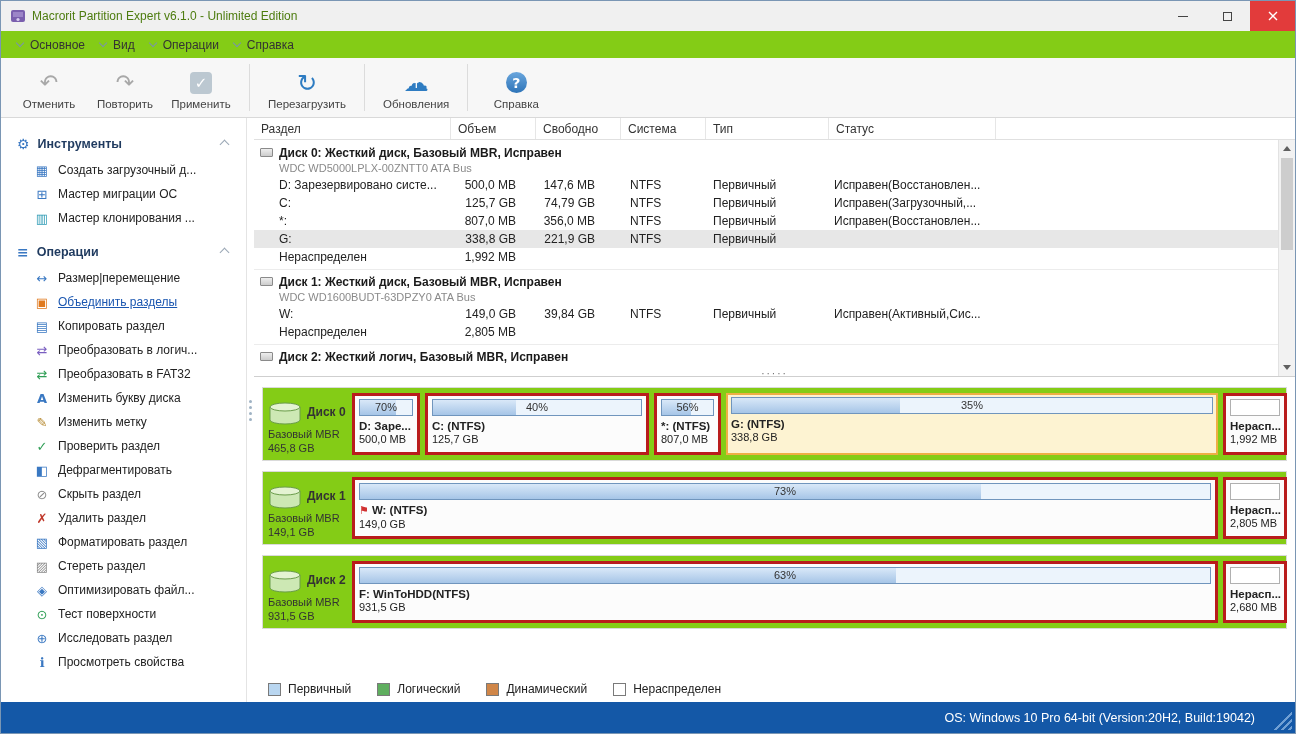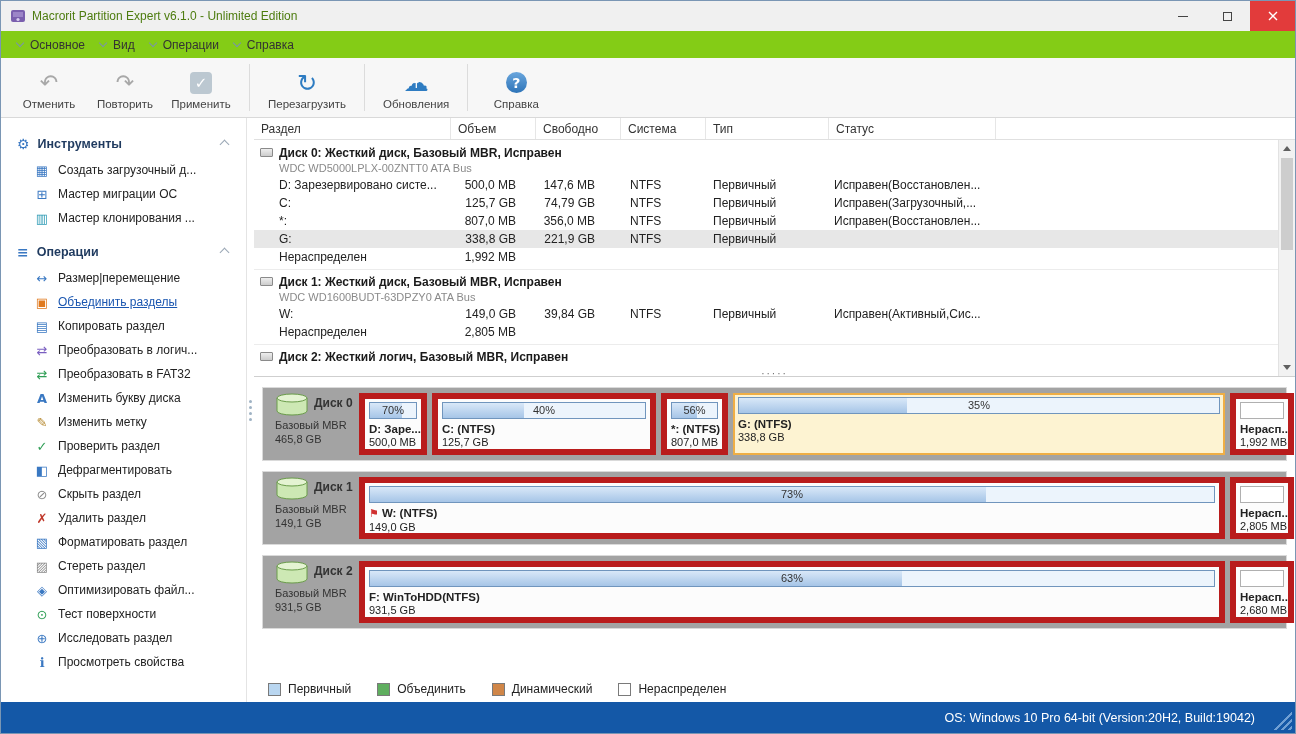--- a/index.html
+++ b/index.html
@@ -90,27 +90,27 @@
 
   .vscroll { position:absolute; top:22px; right:0; bottom:0; width:17px; background:#f2f2f2; border-left:1px solid #e2e2e2; }
   .vs-btn { position:absolute; left:0; right:0; height:17px; display:flex; align-items:center; justify-content:center; }
   .vs-up { top:0; } .vs-down { bottom:0; }
   .tri-up { width:0; height:0; border-left:4px solid transparent; border-right:4px solid transparent; border-bottom:5px solid #606060; }
   .tri-down { width:0; height:0; border-left:4px solid transparent; border-right:4px solid transparent; border-top:5px solid #606060; }
   .vs-thumb { position:absolute; top:18px; left:2px; right:2px; height:92px; background:#cdcdcd; }
 
   
   .disks-area { padding:10px 8px 0 8px; display:flex; flex-direction:column; gap:10px; flex:none; }
-  .disk-strip { height:74px; background:#a3a3a3; border:1px solid #dadada; display:flex; align-items:flex-start;
-                padding:5px 12px; flex:none; }
+  .disk-strip { height:74px; background:#84cc16; border:1px solid #dadada; display:flex; align-items:flex-end;
+                padding:5px 5px; flex:none; }
   .disk-info { width:84px; flex:none; font-size:11px; line-height:14px; color:#333; }
   .di-top { display:flex; align-items:flex-start; gap:5px; margin-bottom:1px; }
   .di-name { font-weight:bold; font-size:12px; padding-top:3px; white-space:nowrap; }
   .parts { display:flex; align-items:center; flex:1; min-width:0; }
-  .pbox { height:62px; border:6px solid #b91c1c; background:#fcfcfc; padding:3px 4px 0 4px;
+  .pbox { height:62px; border:3px solid #b91c1c; background:#fcfcfc; padding:3px 4px 0 4px;
           margin-right:5px; flex:none; overflow:hidden; }
   .pbox.sel { border:2px solid var(--c-selborder,#efae45); background:var(--c-selbg,#fdf3d2); padding:2px 3px 0 3px; }
   .pbar { height:17px; border:1px solid #7095bd; background:#ecf4fc; position:relative;
           text-align:center; font-size:11px; line-height:15px; color:#333; }
   .pfill { position:absolute; left:0; top:0; bottom:0; background:linear-gradient(#d9e8f8,var(--c-barfill,#a6c5e7)); }
   .pbar span { position:relative; }
   .pbox.un .pbar { border:1px solid #b0b0b0; background:#fff; }
   .pname { font-weight:bold; font-size:11.5px; margin-top:4px; white-space:nowrap; }
   .psize { font-size:11px; margin-top:1px; white-space:nowrap; }
   .flag { color:#d03030; margin-right:3px; font-size:11px; }
@@ -516,21 +516,21 @@
 
       </div>
 
       <div class="legend-row">
         <div class="lg-item">
           <span class="lg-sq" style="background: rgb(185, 214, 240);"></span>
           <span>Первичный</span>
         </div>
         <div class="lg-item">
           <span class="lg-sq" style="background: rgb(95, 174, 95);"></span>
-          <span>Объединить</span>
+          <span>Логический</span>
         </div>
         <div class="lg-item">
           <span class="lg-sq" style="background: rgb(208, 134, 72);"></span>
           <span>Динамический</span>
         </div>
         <div class="lg-item">
           <span class="lg-sq" style="background: rgb(255, 255, 255);"></span>
           <span>Нераспределен</span>
         </div>
       </div>

